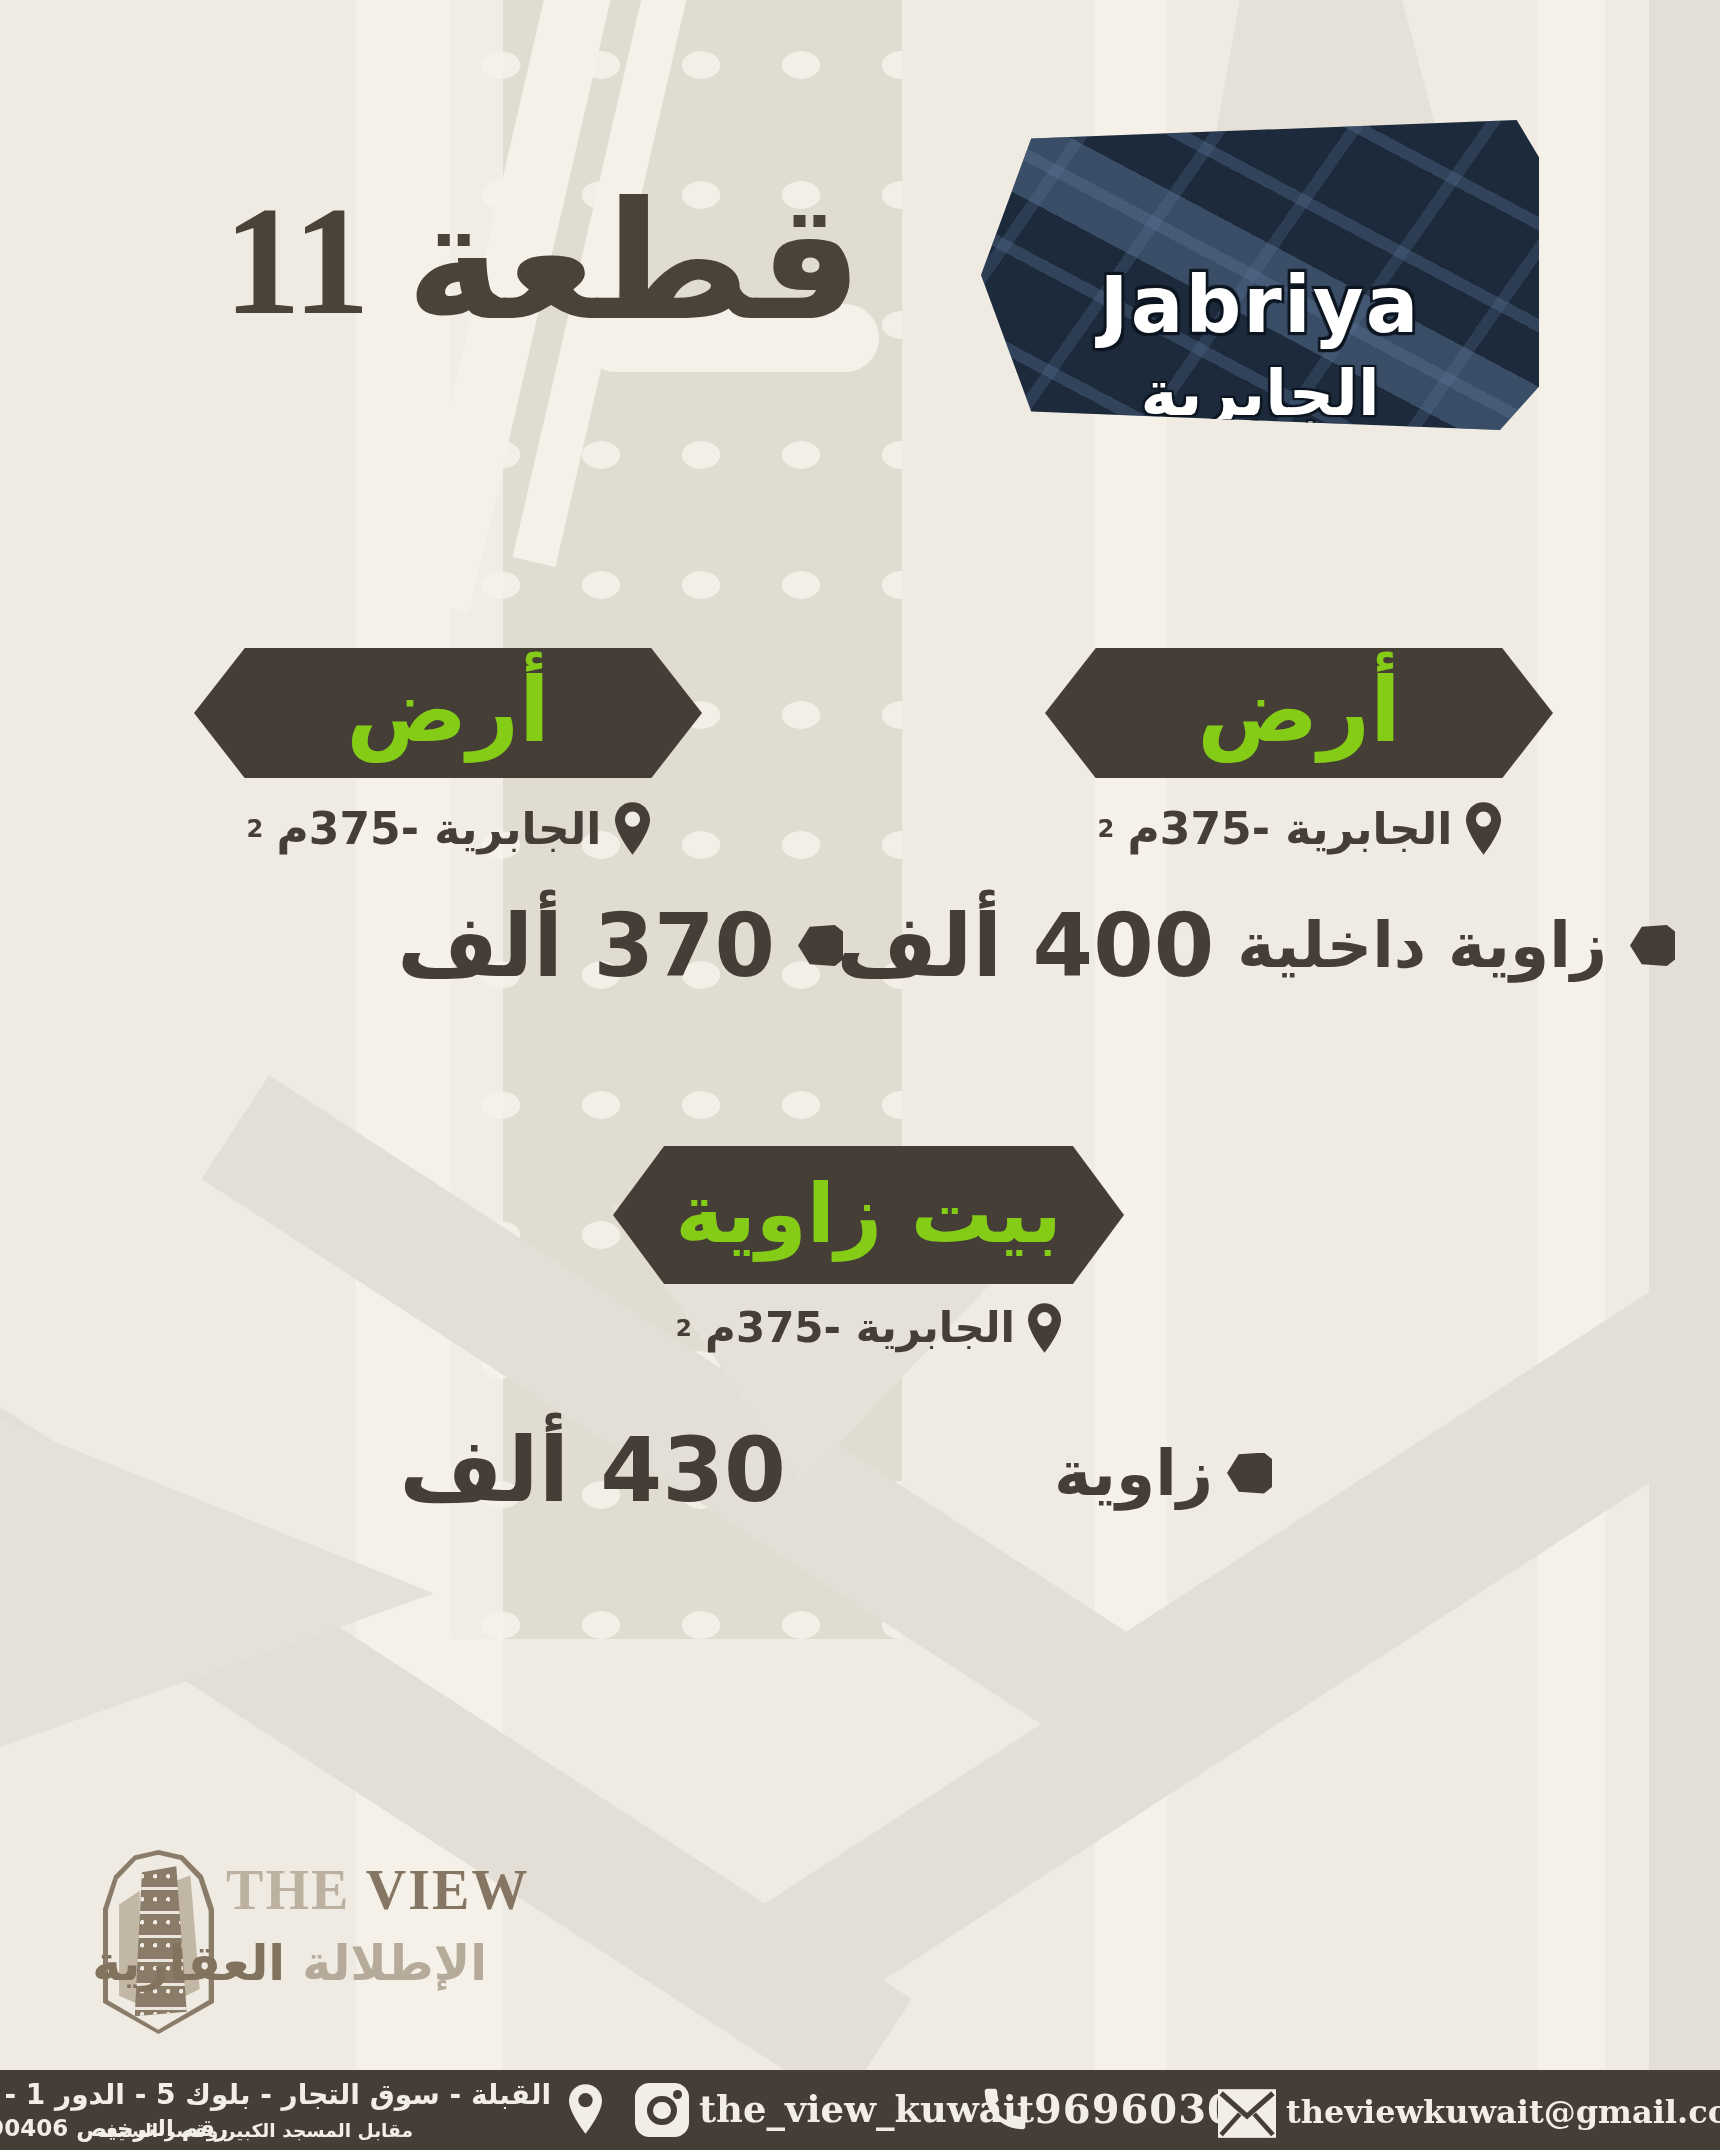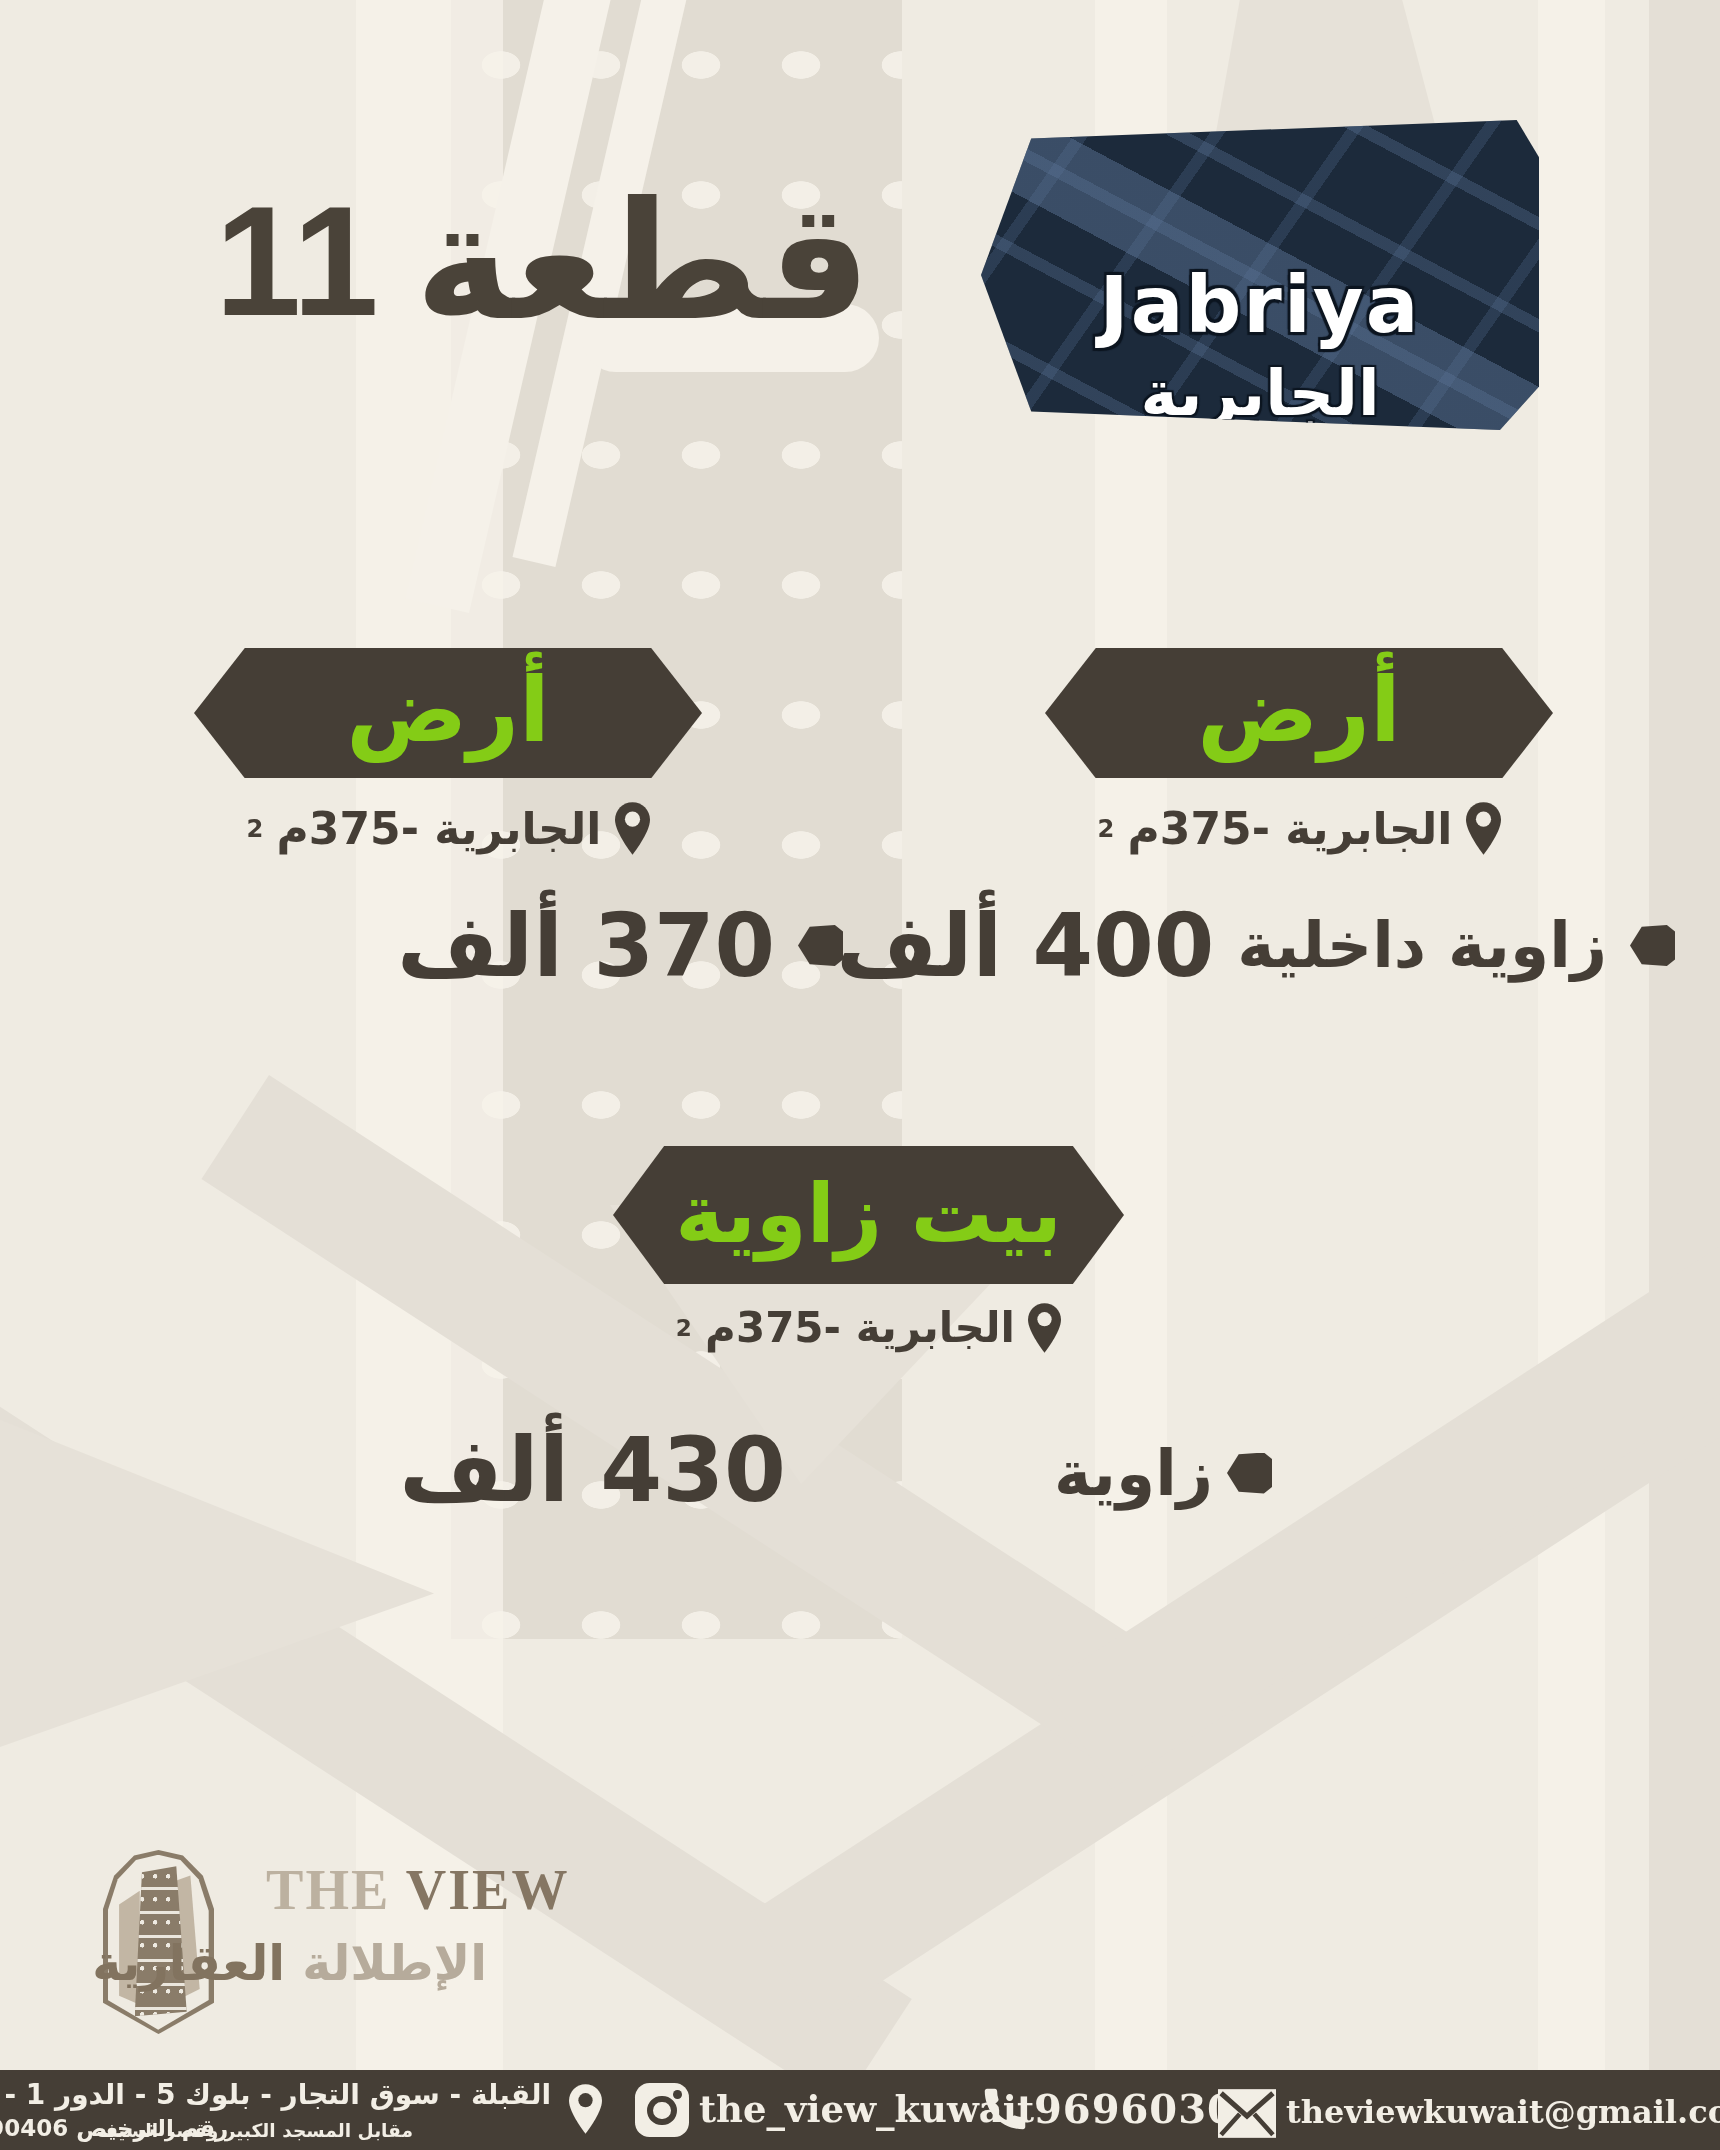--- a/index.html
+++ b/index.html
@@ -39,21 +39,21 @@
       repeating-linear-gradient(28deg,transparent 0 78px,rgba(90,115,150,.35) 78px 90px),
       repeating-linear-gradient(-55deg,transparent 0 98px,rgba(80,105,140,.3) 98px 110px);
     display:flex;flex-direction:column;align-items:center;justify-content:flex-end;gap:7.2px;}
   .jab-en{font-size:78px;font-weight:bold;color:#fff;letter-spacing:2.1px;
     text-shadow:2.6px 2.6px 1px #0c1520,-2.6px 2.6px 1px #0c1520,2.6px -2.6px 1px #0c1520,-2.6px -2.6px 1px #0c1520;}
   .jab-ar{font-size:63px;font-weight:bold;color:#fff;direction:rtl;
     text-shadow:2.1px 2.1px 1px #0c1520,-2.1px 2.1px 1px #0c1520,2.1px -2.1px 1px #0c1520,-2.1px -2.1px 1px #0c1520;}
   .title{left:124px;top:140px;width:838px;height:243px;direction:rtl;display:flex;
     align-items:center;justify-content:center;gap:36px;color:#4A4339;white-space:nowrap;}
   .title .word{font-size:163px;font-weight:bold;}
-  .title .num{font-family:Liberation Sans, sans-serif;font-size:155px;font-weight:bold;text-align:right;}
+  .title .num{font-family:Liberation Serif, serif;font-size:155px;font-weight:bold;text-align:right;}
   .hexbadge{clip-path:polygon(0 50%,10% 0,90% 0,100% 50%,90% 100%,10% 100%);
     background:#453E36;display:flex;align-items:center;justify-content:center;
     color:#84cc16;font-weight:bold;direction:rtl;}
   .land-r{left:1045px;top:648px;width:508px;height:123px;font-size:90px;padding-bottom:7.2px;}
   .land-l{left:194px;top:648px;width:508px;height:123px;font-size:90px;padding-bottom:7.2px;}
   .house-b{left:613px;top:1146px;width:511px;height:135px;font-size:82px;padding-bottom:3px;}
   .locrow{display:flex;direction:rtl;align-items:center;justify-content:center;gap:13.4px;
     color:#453E36;font-weight:bold;}
   .loc-r{left:1045px;top:800px;width:508px;height:57px;font-size:44px;}
   .loc-l{left:194px;top:800px;width:508px;height:57px;font-size:44px;}
@@ -82,21 +82,21 @@
     clip-path:polygon(0 6%,70% 0,100% 88%,0 100%);}
   .em-shadow2{position:absolute;left:11.4px;top:36px;width:20.7px;height:114px;background:#C2B6A4;
     clip-path:polygon(0 12%,100% 0,100% 100%,0 92%);}
   .tower{position:absolute;left:27px;top:11.4px;width:52px;height:150px;background:#8A7C69;
     clip-path:polygon(14% 4%,80% 0,100% 97%,0 100%);
     background-image:
       repeating-linear-gradient(180deg,transparent 0 20.7px,rgba(240,236,227,.95) 20.7px 24px),
       radial-gradient(3.1px 3.1px at 7.2px 10.3px,#EFEBE2 70%,transparent 75%);
     background-size:auto,13px 23px;}
   .brand{left:123px;top:10.3px;width:261px;text-align:center;font-family:"Liberation Serif","DejaVu Serif",serif;
-    font-weight:bold;font-size:56px;letter-spacing:2.1px;white-space:nowrap;margin-left:40px;}
+    font-weight:bold;font-size:56px;letter-spacing:2.1px;white-space:nowrap;}
   .brand .t1{color:#BCB1A0;}
   .brand .t2{color:#857663;}
   .brand-ar{left:123px;top:87px;width:261px;text-align:center;direction:rtl;
     font-weight:bold;font-size:49px;white-space:nowrap;}
   .brand-ar .a1{color:#B6AB9B;}
   .brand-ar .a2{color:#82735F;}
   
   .footer{left:0;top:2070px;width:1721px;height:81px;background:#453E36;color:#F2EEE5;z-index:3;}
   .footer:after{content:"";position:absolute;left:0;bottom:-6.2px;width:100%;height:6.2px;background:#332D26;}
   .f-addr{left:18px;top:8.3px;width:533px;direction:rtl;text-align:right;

